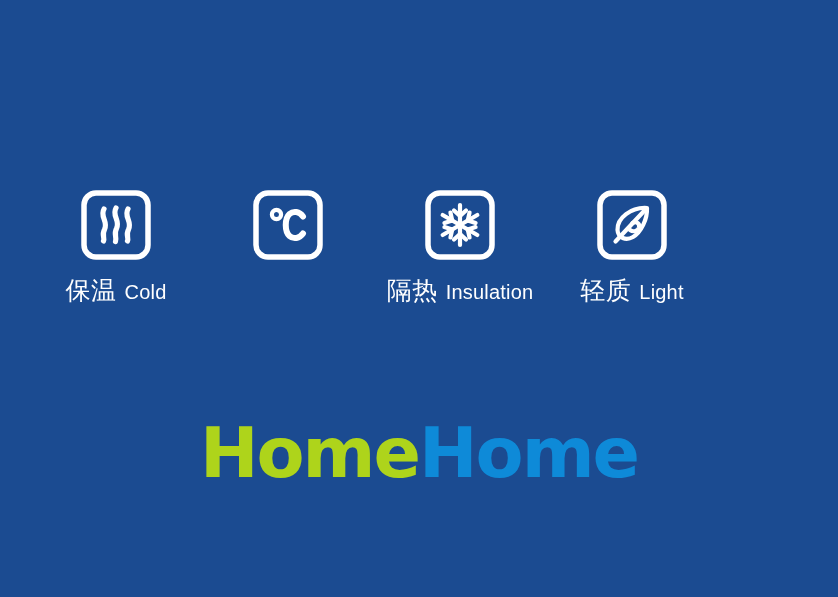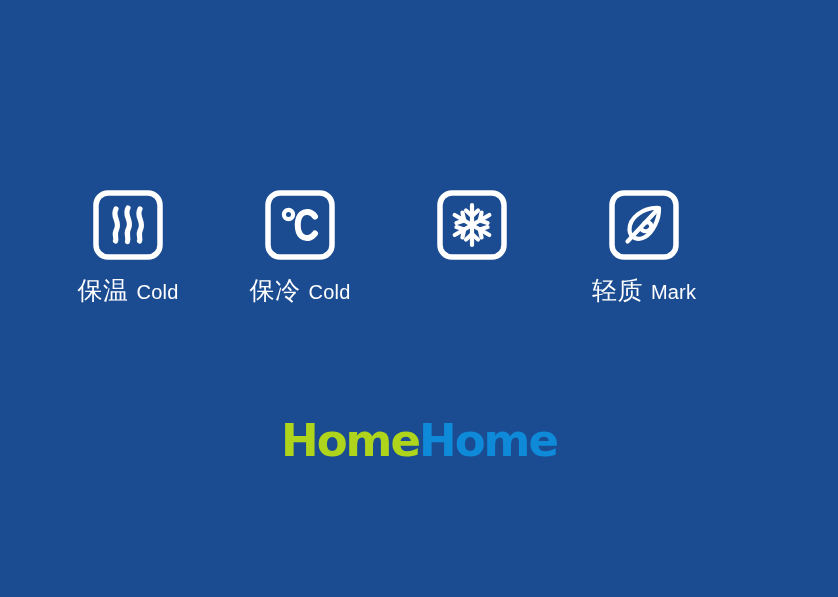--- a/index.html
+++ b/index.html
@@ -24,21 +24,20 @@
   
   .feature-row {
     position: absolute;
     top: 188px;
     left: 0;
     width: 748px;
     display: flex;
     justify-content: center;
     align-items: flex-start;
     gap: 0;
-    margin-left: 12px;
   }
 
   .feature {
     width: 172px;
     display: flex;
     flex-direction: column;
     align-items: center;
   }
 
   .feature-icon {
@@ -75,21 +74,21 @@
     position: absolute;
     top: 418px;
     left: 0;
     width: 838px;
     text-align: center;
     line-height: 1;
   }
 
   .logo-text {
     font-family: "DejaVu Sans", sans-serif;
-    font-size: 45px;
+    font-size: 70px;
     font-weight: bold;
     letter-spacing: -2px;
   }
 
   .logo-home { color: #aed41b; }
   .logo-mark { color: #0e8ad8; }
 </style>
 </head>
 <body>
 
@@ -115,24 +114,20 @@
     </div>
 
     <div class="feature">
       <span class="feature-icon">
         <svg viewBox="0 0 74 74" width="74" height="74" aria-hidden="true">
           <rect x="5" y="5" width="64" height="64" rx="12" ry="12" fill="none" stroke="#ffffff" stroke-width="5.5"></rect>
           <circle cx="25.5" cy="26.5" r="4.6" fill="none" stroke="#ffffff" stroke-width="4.2"></circle>
           <path d="M52 28.5 C 48.5 23.5, 42.5 22.5, 38.5 26 C 33.5 30.5, 33.5 43.5, 38.5 48 C 42.5 51.5, 48.5 50.5, 52 45.5" fill="none" stroke="#ffffff" stroke-width="6" stroke-linecap="round"></path>
         </svg>
       </span>
-      <div class="feature-label">
-        <span class="label-cn">保冷</span>
-        <span class="label-en">Cold</span>
-      </div>
     </div>
 
     <div class="feature">
       <span class="feature-icon">
         <svg viewBox="0 0 74 74" width="74" height="74" aria-hidden="true">
           <rect x="5" y="5" width="64" height="64" rx="12" ry="12" fill="none" stroke="#ffffff" stroke-width="5.5"></rect>
           <g stroke="#ffffff" stroke-width="4.2" stroke-linecap="round" fill="none" transform="translate(37,37)">
             <g>
               <line x1="0" y1="-20" x2="0" y2="20"></line>
               <line x1="-6" y1="-14.5" x2="0" y2="-9"></line>
@@ -151,36 +146,40 @@
               <line x1="0" y1="-20" x2="0" y2="20"></line>
               <line x1="-6" y1="-14.5" x2="0" y2="-9"></line>
               <line x1="6" y1="-14.5" x2="0" y2="-9"></line>
               <line x1="-6" y1="14.5" x2="0" y2="9"></line>
               <line x1="6" y1="14.5" x2="0" y2="9"></line>
             </g>
           </g>
           <circle cx="37" cy="37" r="3.4" fill="#ffffff"></circle>
         </svg>
       </span>
+      <div class="feature-label">
+        <span class="label-cn">隔热</span>
+        <span class="label-en">Insulation</span>
+      </div>
     </div>
 
     <div class="feature">
       <span class="feature-icon">
         <svg viewBox="0 0 74 74" width="74" height="74" aria-hidden="true">
           <rect x="5" y="5" width="64" height="64" rx="12" ry="12" fill="none" stroke="#ffffff" stroke-width="5.5"></rect>
           <g stroke="#ffffff" stroke-width="4.2" fill="none" stroke-linecap="round" stroke-linejoin="round">
             <path d="M52 20 C 36 19, 22 30, 22.5 42 C 23 50, 31 53, 38 49 C 46 44.5, 52.5 31, 52 20 Z"></path>
             <path d="M50.5 21.5 L 20.5 53.5"></path>
             <path d="M37.5 35 C 41.5 33, 45 35.5, 44 39.5 C 43 43, 38.5 44.5, 35 42"></path>
           </g>
         </svg>
       </span>
       <div class="feature-label">
         <span class="label-cn">轻质</span>
-        <span class="label-en">Mark</span>
+        <span class="label-en">Light</span>
       </div>
     </div>
 
   </div>
 
   <div class="logo">
     <span class="logo-text logo-home">Home</span><span class="logo-text logo-mark">Home</span>
   </div>
 
 </div>

